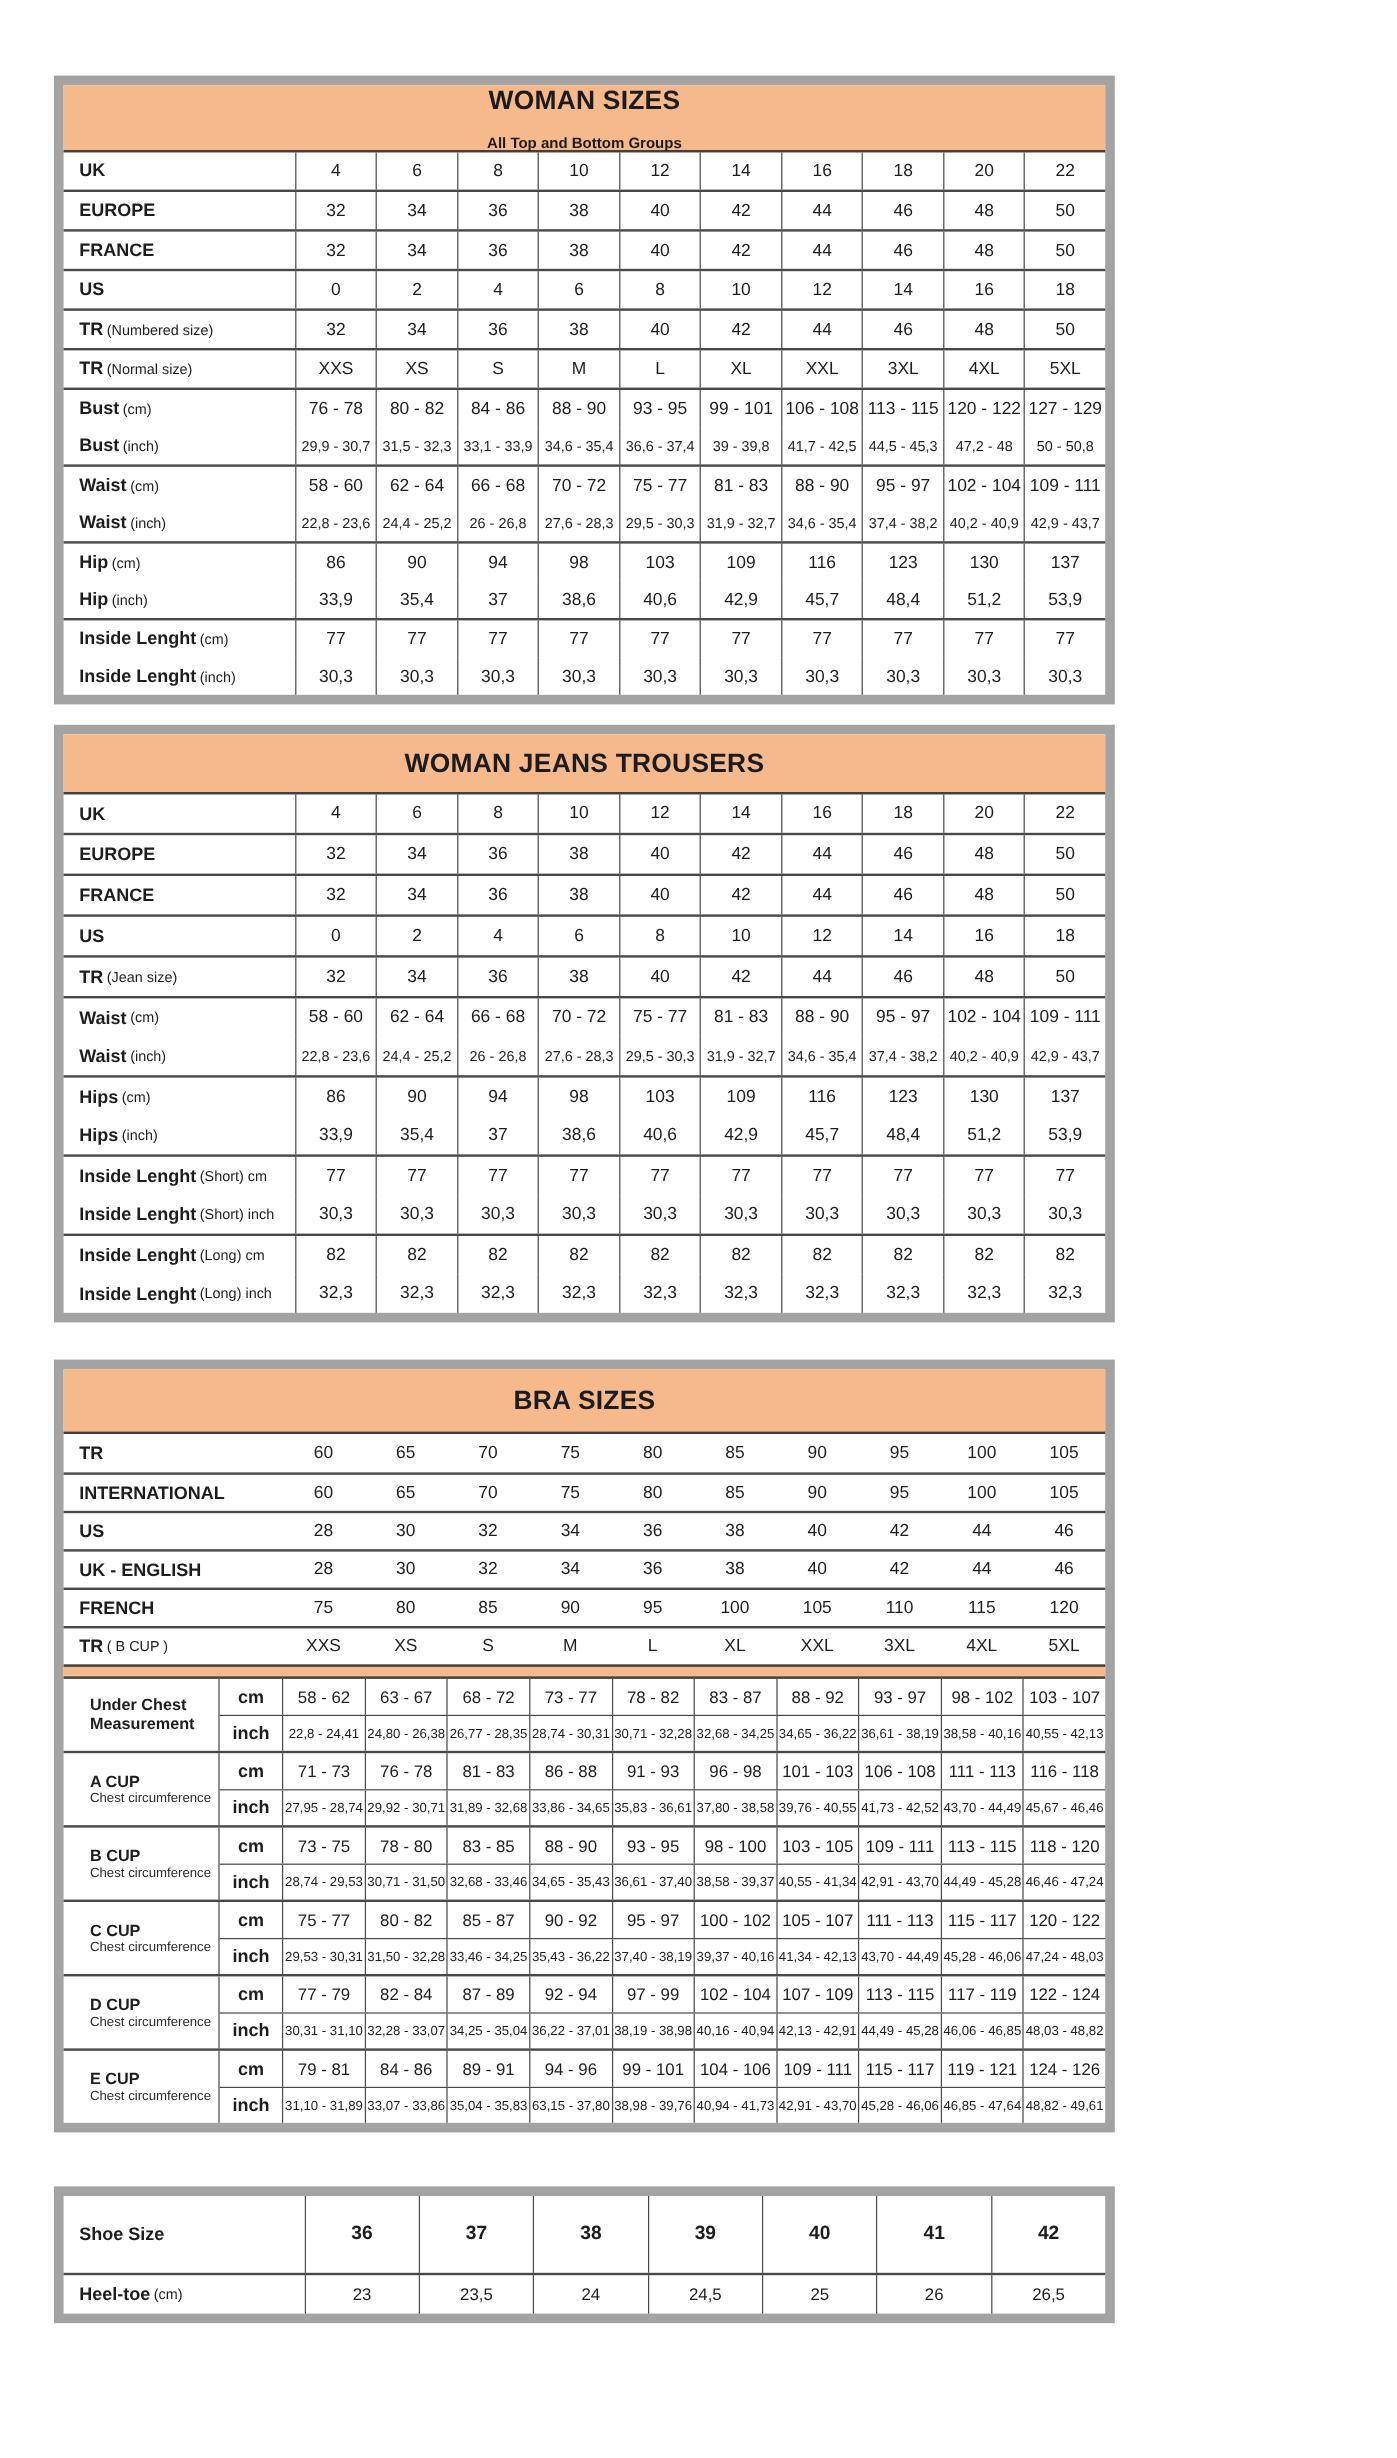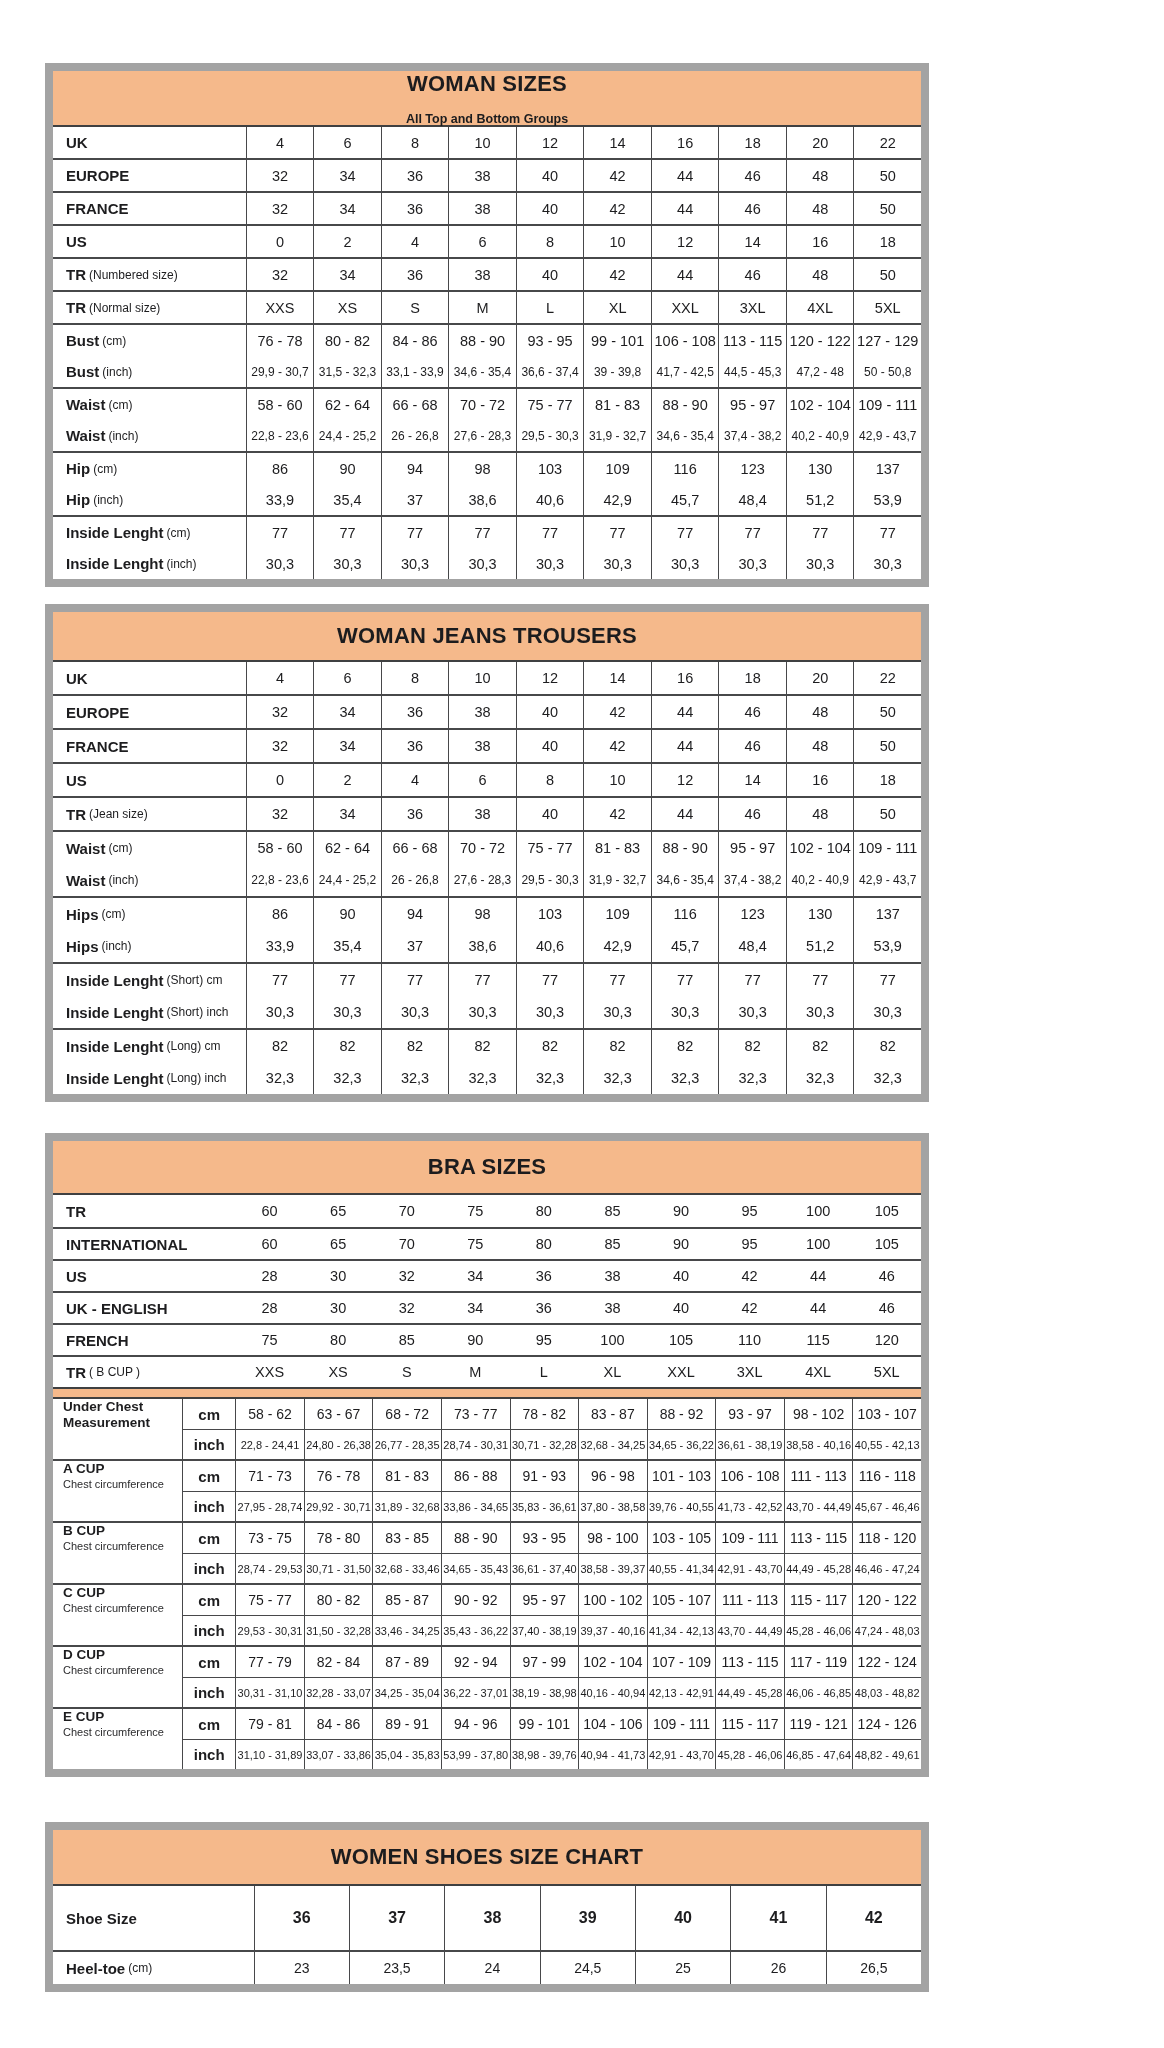--- a/index.html
+++ b/index.html
@@ -20,21 +20,21 @@
   .val{flex:1;display:flex;align-items:center;justify-content:center;font-size:14.5px;border-left:1px solid #47484a;white-space:nowrap}
   .sm .val{font-size:12px}
   
   .br-row{display:flex;height:32px;border-top:2px solid #47484a}
   .brbody .br-row:first-child{border-top:none}
   .br-lab{width:21%;display:flex;align-items:center;padding-left:13px;font-weight:bold;font-size:15px;white-space:nowrap}
   .br-val{flex:1;display:flex;align-items:center;justify-content:center;font-size:14.5px}
   .band{height:12px;background:var(--peach,#f5b98b);border-top:2px solid #3f4041;border-bottom:2px solid #3f4041}
   .cup{display:flex;border-top:2px solid #47484a}
   .cupbody .cup:first-child{border-top:none}
-  .cup-lab{width:15%;display:flex;flex-direction:column;justify-content:flex-start;padding-left:10px;border-right:1px solid #47484a}
+  .cup-lab{width:15%;display:flex;flex-direction:column;justify-content:center;padding-left:22px;border-right:1px solid #47484a}
   .cup-main{font-weight:bold;font-size:13.5px;line-height:1.15}
   .cup-sub{font-size:11px;color:#2b2b2d;margin-top:1px}
   .cup-right{flex:1;display:flex;flex-direction:column}
   .cup-row{display:flex;height:30px}
   .cup-row + .cup-row{border-top:1px solid #47484a}
   .unit{width:7.05%;display:flex;align-items:center;justify-content:center;font-weight:bold;font-size:15px}
   .cup-val{flex:1;display:flex;align-items:center;justify-content:center;border-left:1px solid #47484a;font-size:14px;white-space:nowrap}
   .cup-row.inch .cup-val{font-size:11px}
   
   .sh-row{display:flex}
@@ -792,37 +792,34 @@
               <div class="cup-val">109 - 111</div>
               <div class="cup-val">115 - 117</div>
               <div class="cup-val">119 - 121</div>
               <div class="cup-val">124 - 126</div>
             </div>
             <div class="cup-row inch">
               <div class="unit">inch</div>
               <div class="cup-val">31,10 - 31,89</div>
               <div class="cup-val">33,07 - 33,86</div>
               <div class="cup-val">35,04 - 35,83</div>
-              <div class="cup-val">53,99 - 37,80</div>
+              <div class="cup-val">63,15 - 37,80</div>
               <div class="cup-val">38,98 - 39,76</div>
               <div class="cup-val">40,94 - 41,73</div>
               <div class="cup-val">42,91 - 43,70</div>
               <div class="cup-val">45,28 - 46,06</div>
               <div class="cup-val">46,85 - 47,64</div>
               <div class="cup-val">48,82 - 49,61</div>
             </div>
           </div>
         </div>
       </div>
   </div>
 
   <div class="tbl" id="t4">
-    <div class="hd">
-      <div class="hd-title">WOMEN SHOES SIZE CHART</div>
-    </div>
     <div id="t4-body">
         <div class="sh-row bold">
           <div class="sh-lab">Shoe Size</div>
           <div class="sh-val">36</div>
           <div class="sh-val">37</div>
           <div class="sh-val">38</div>
           <div class="sh-val">39</div>
           <div class="sh-val">40</div>
           <div class="sh-val">41</div>
           <div class="sh-val">42</div>

